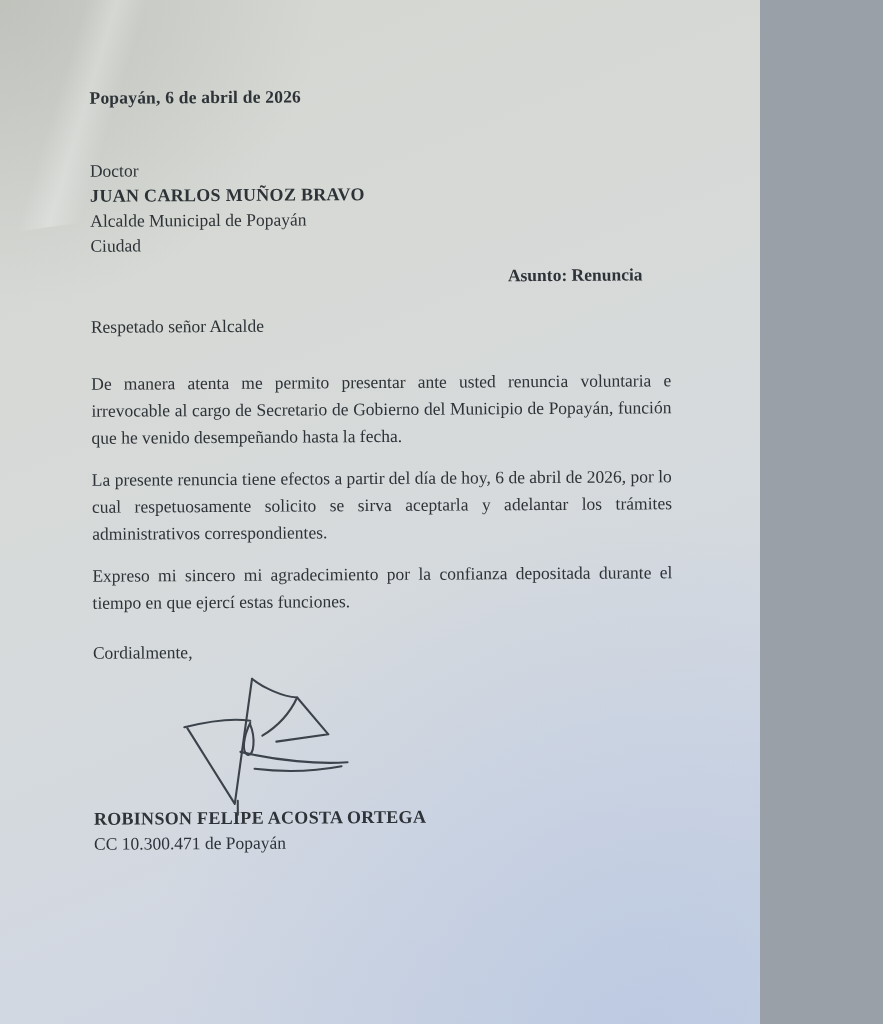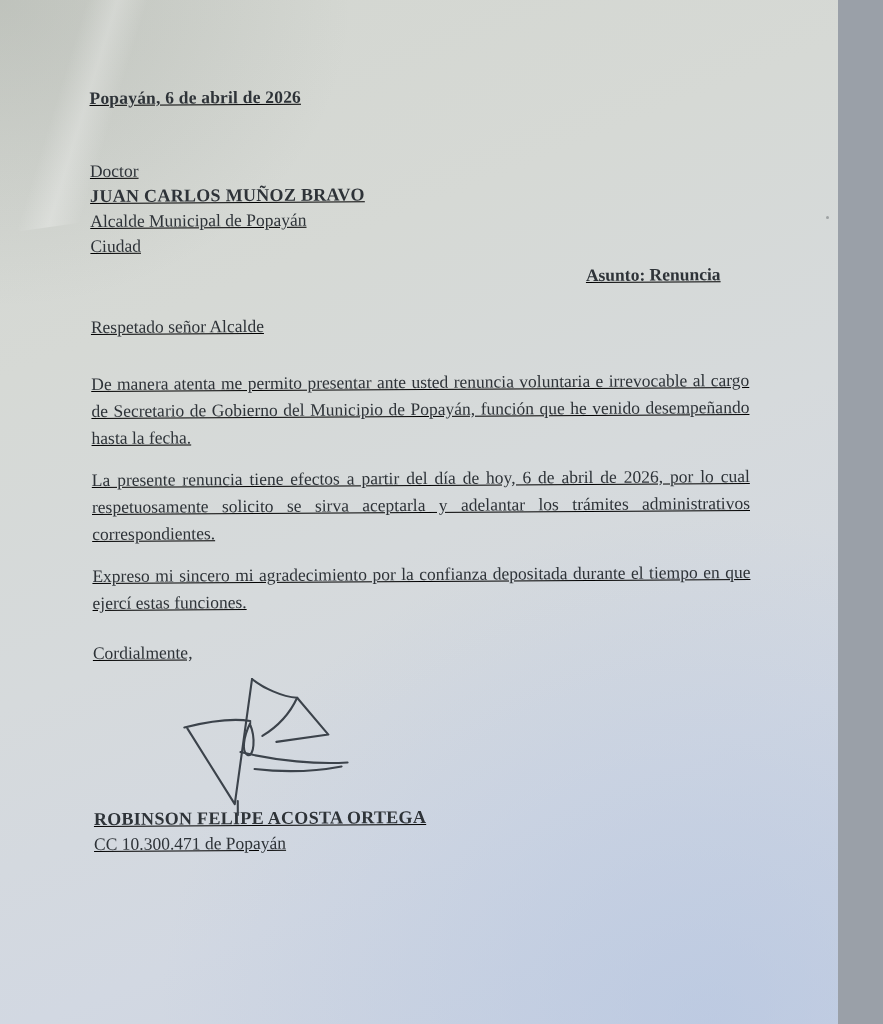--- a/index.html
+++ b/index.html
@@ -2,29 +2,28 @@
 <html><head>
 <meta charset="utf-8">
 <style>
   html, body {
     margin: 0;
     padding: 0;
     background: #9aa0a8;
   }
   .photo-page {
     position: relative;
-    width: 838px;
+    width: 760px;
     height: 1024px;
     overflow: hidden;
     background:
       radial-gradient(120% 90% at 85% 100%, rgba(176,194,225,0.55) 0%, rgba(176,194,225,0) 55%),
       radial-gradient(70% 50% at 0% 0%, rgba(120,126,118,0.22) 0%, rgba(120,126,118,0) 60%),
       linear-gradient(158deg, #d3d6d0 0%, #d6d9d5 28%, #d6dadc 52%, #d2d8e2 76%, #cbd3e2 100%);
     font-family: "Liberation Serif", "DejaVu Serif", serif;
-    text-decoration: underline;
   }
   
   .photo-page::before {
     content: "";
     position: absolute;
     left: -120px; top: -40px;
     width: 420px; height: 260px;
     background: linear-gradient(115deg, rgba(255,255,255,0) 44%, rgba(255,255,255,0.25) 50%, rgba(255,255,255,0) 56%);
     transform: rotate(-8deg);
     pointer-events: none;

